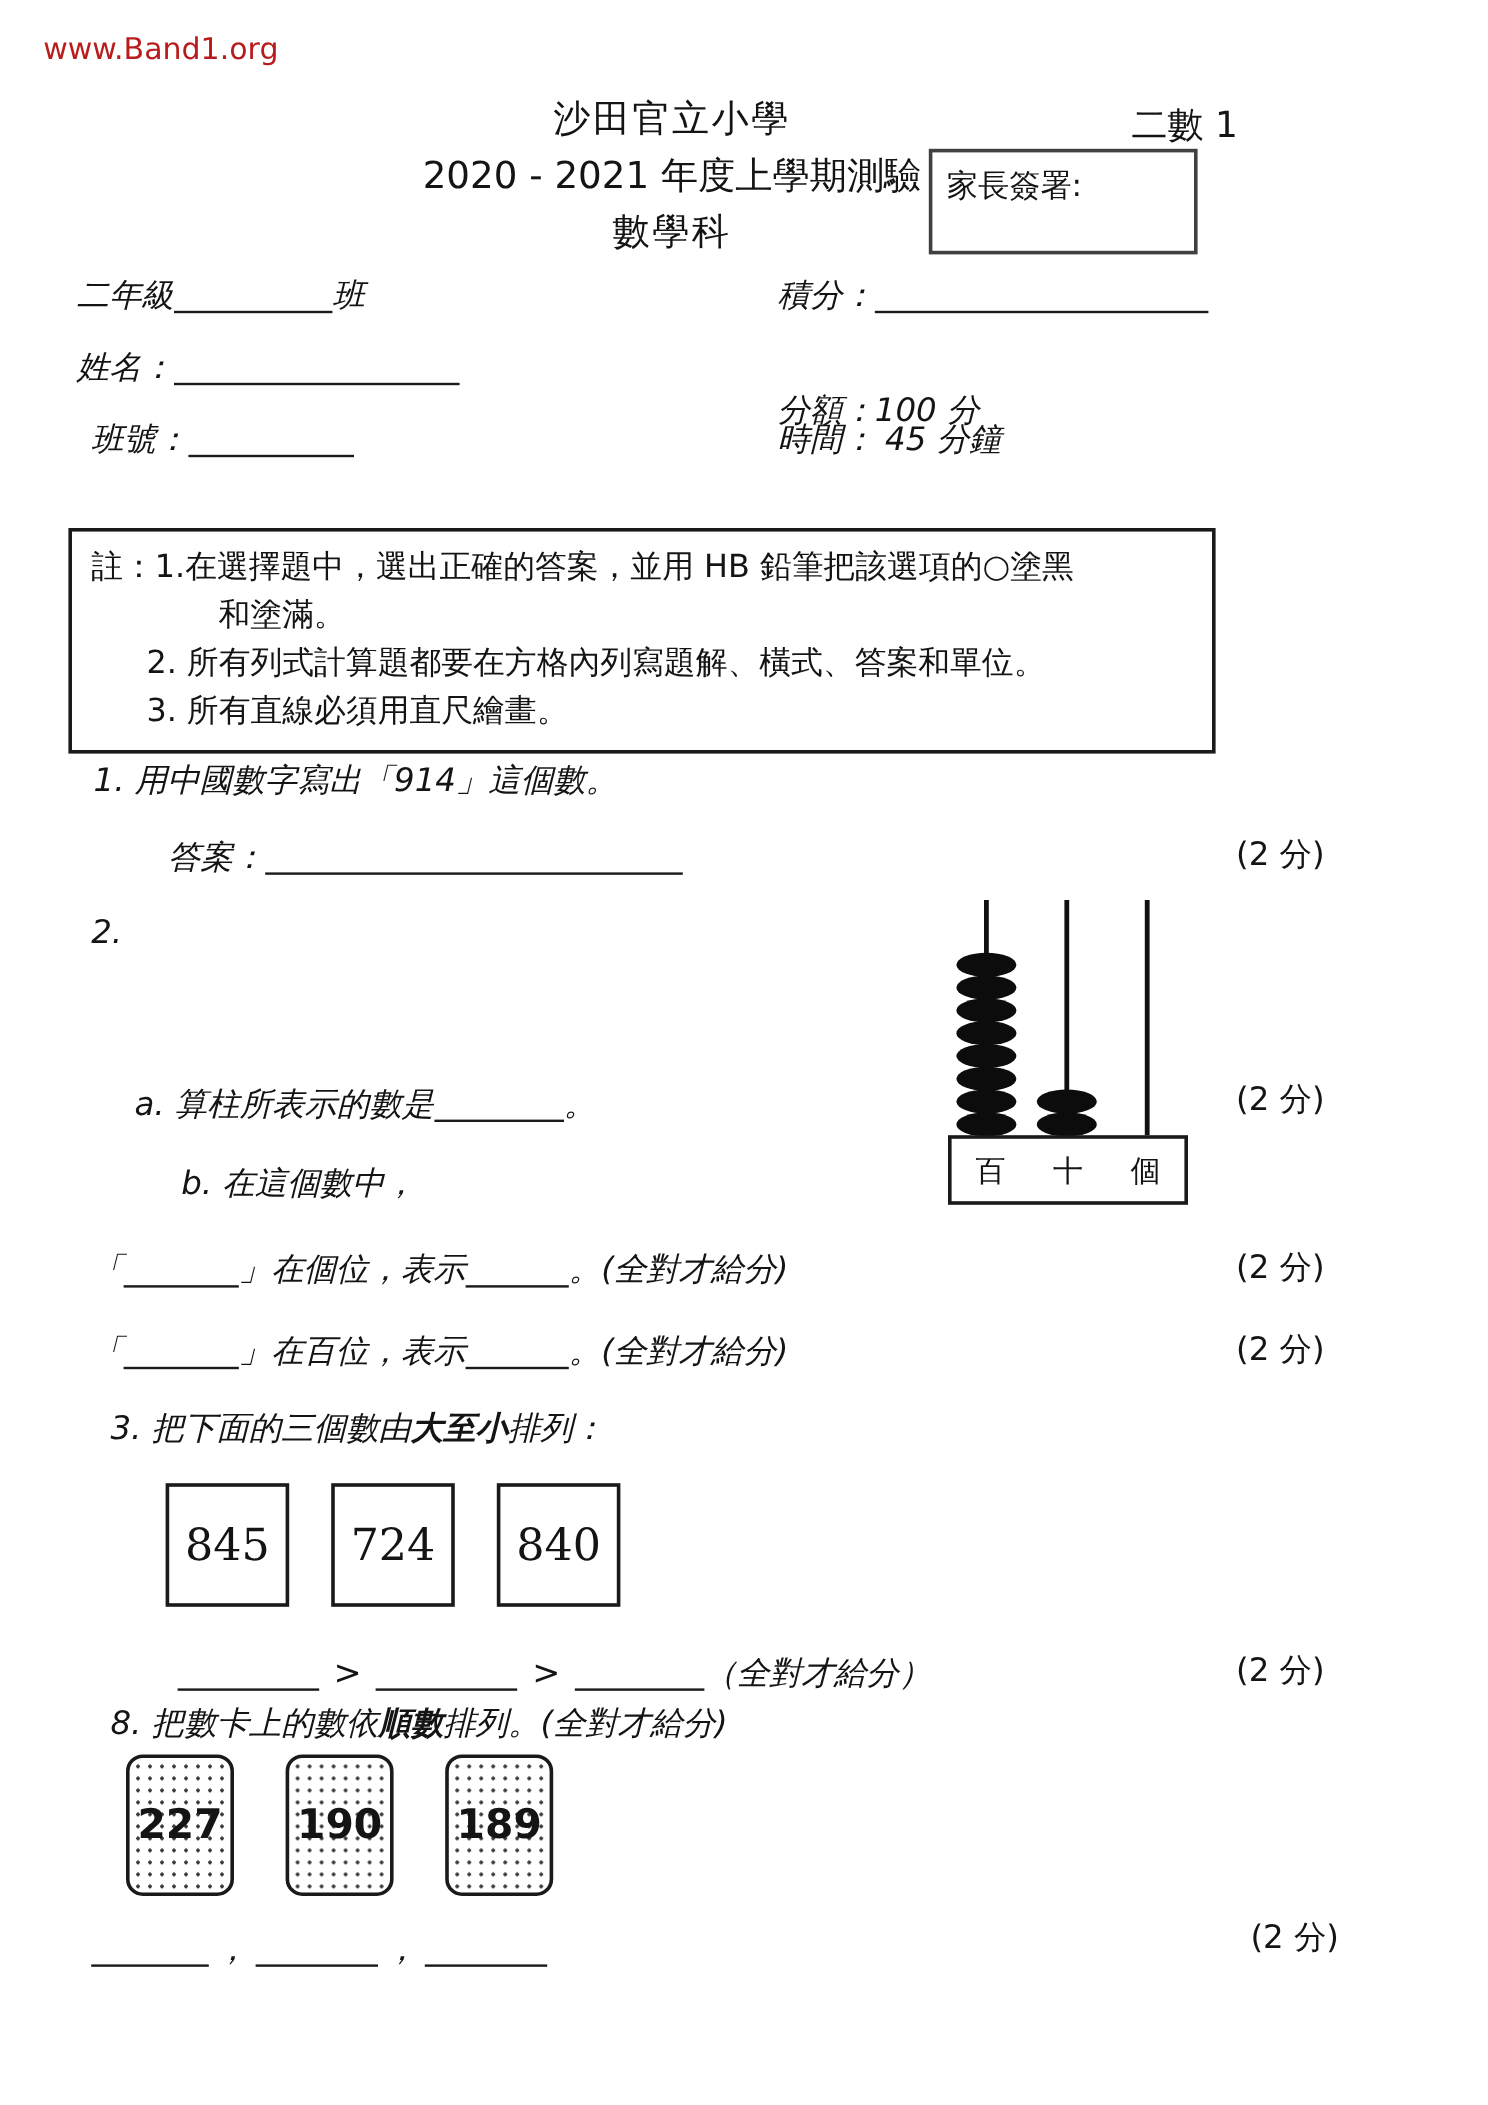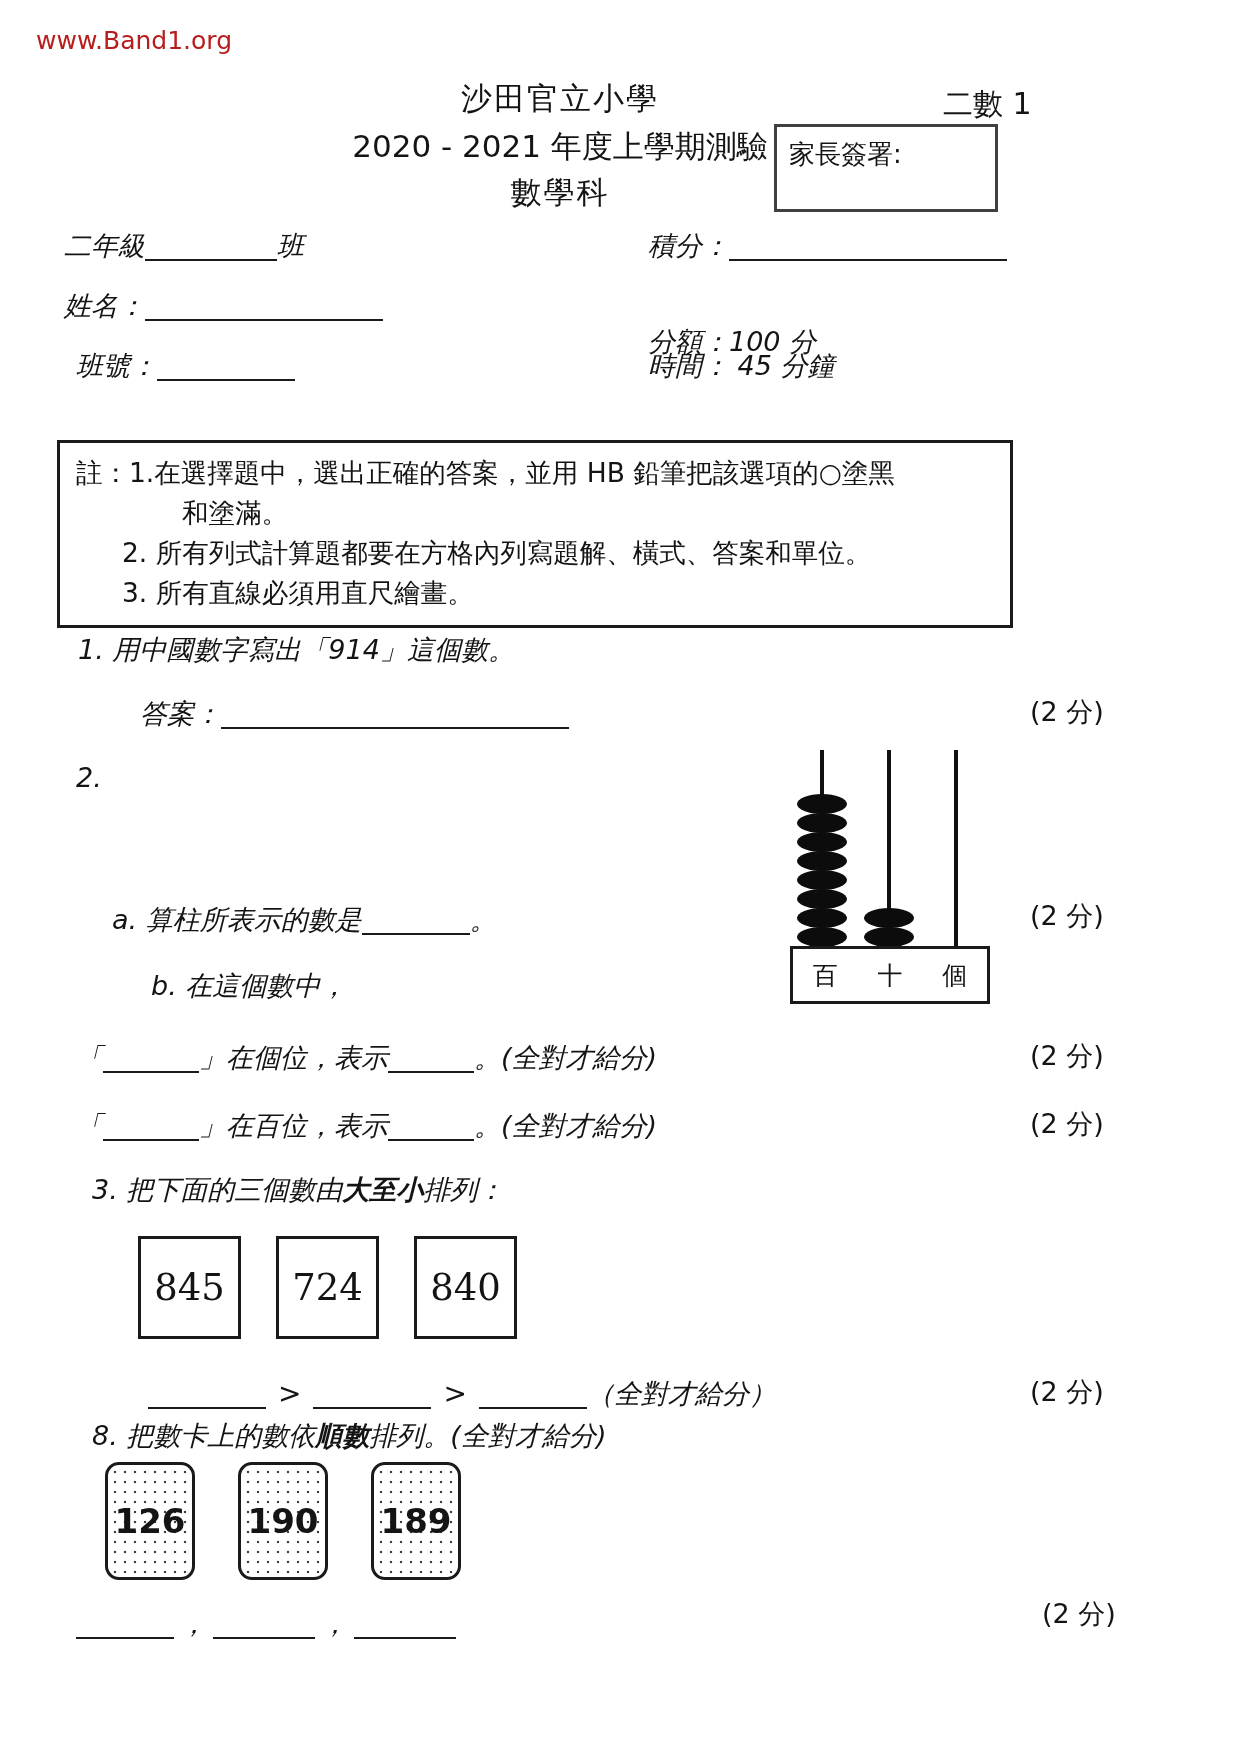--- a/index.html
+++ b/index.html
@@ -190,21 +190,21 @@
   <div class="abs t27" style="left:148px; top:1376px;">
     <span class="blank" style="width:118px;"></span><span class="gt">&gt;</span><span class="blank" style="width:118px;"></span><span class="gt">&gt;</span><span class="blank" style="width:108px;"></span><span>（全對才給分）</span>
   </div>
   <div class="score" style="top:1374px;">(2 分)</div>
 
   <div class="abs t27" style="left:92px; top:1418px;">
     <span>8. 把數卡上的數依</span><span class="bold">順數</span><span>排列。(全對才給分)</span>
   </div>
 
   <div class="cards-row" style="left:105px; top:1462px;">
-      <div class="num-card">126</div>
+      <div class="num-card">227</div>
       <div class="num-card">190</div>
       <div class="num-card">189</div>
     </div>
 
   <div class="abs t27" style="left:76px; top:1606px;">
     <span class="blank" style="width:98px;"></span><span class="comma">，</span><span class="blank" style="width:102px;"></span><span class="comma">，</span><span class="blank" style="width:102px;"></span>
   </div>
   <div class="score" style="left:1042px; top:1596px;">(2 分)</div>
 
 </div>

